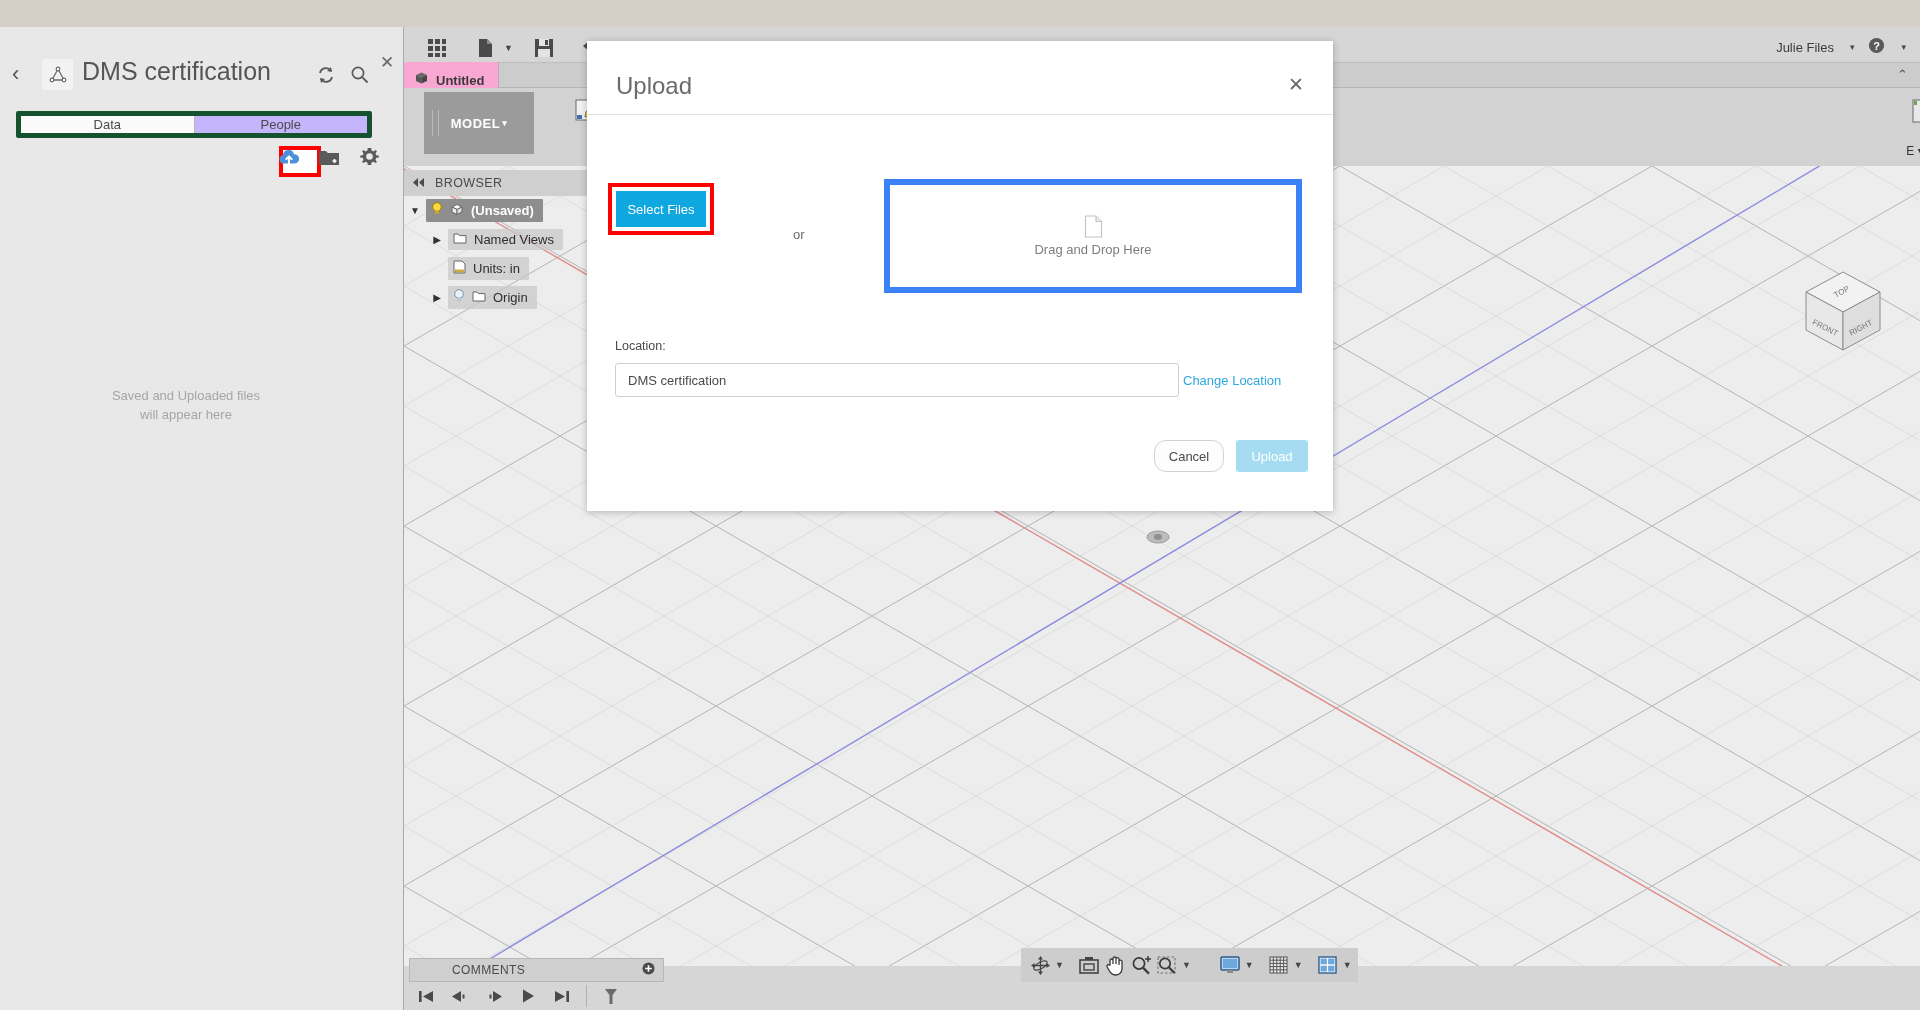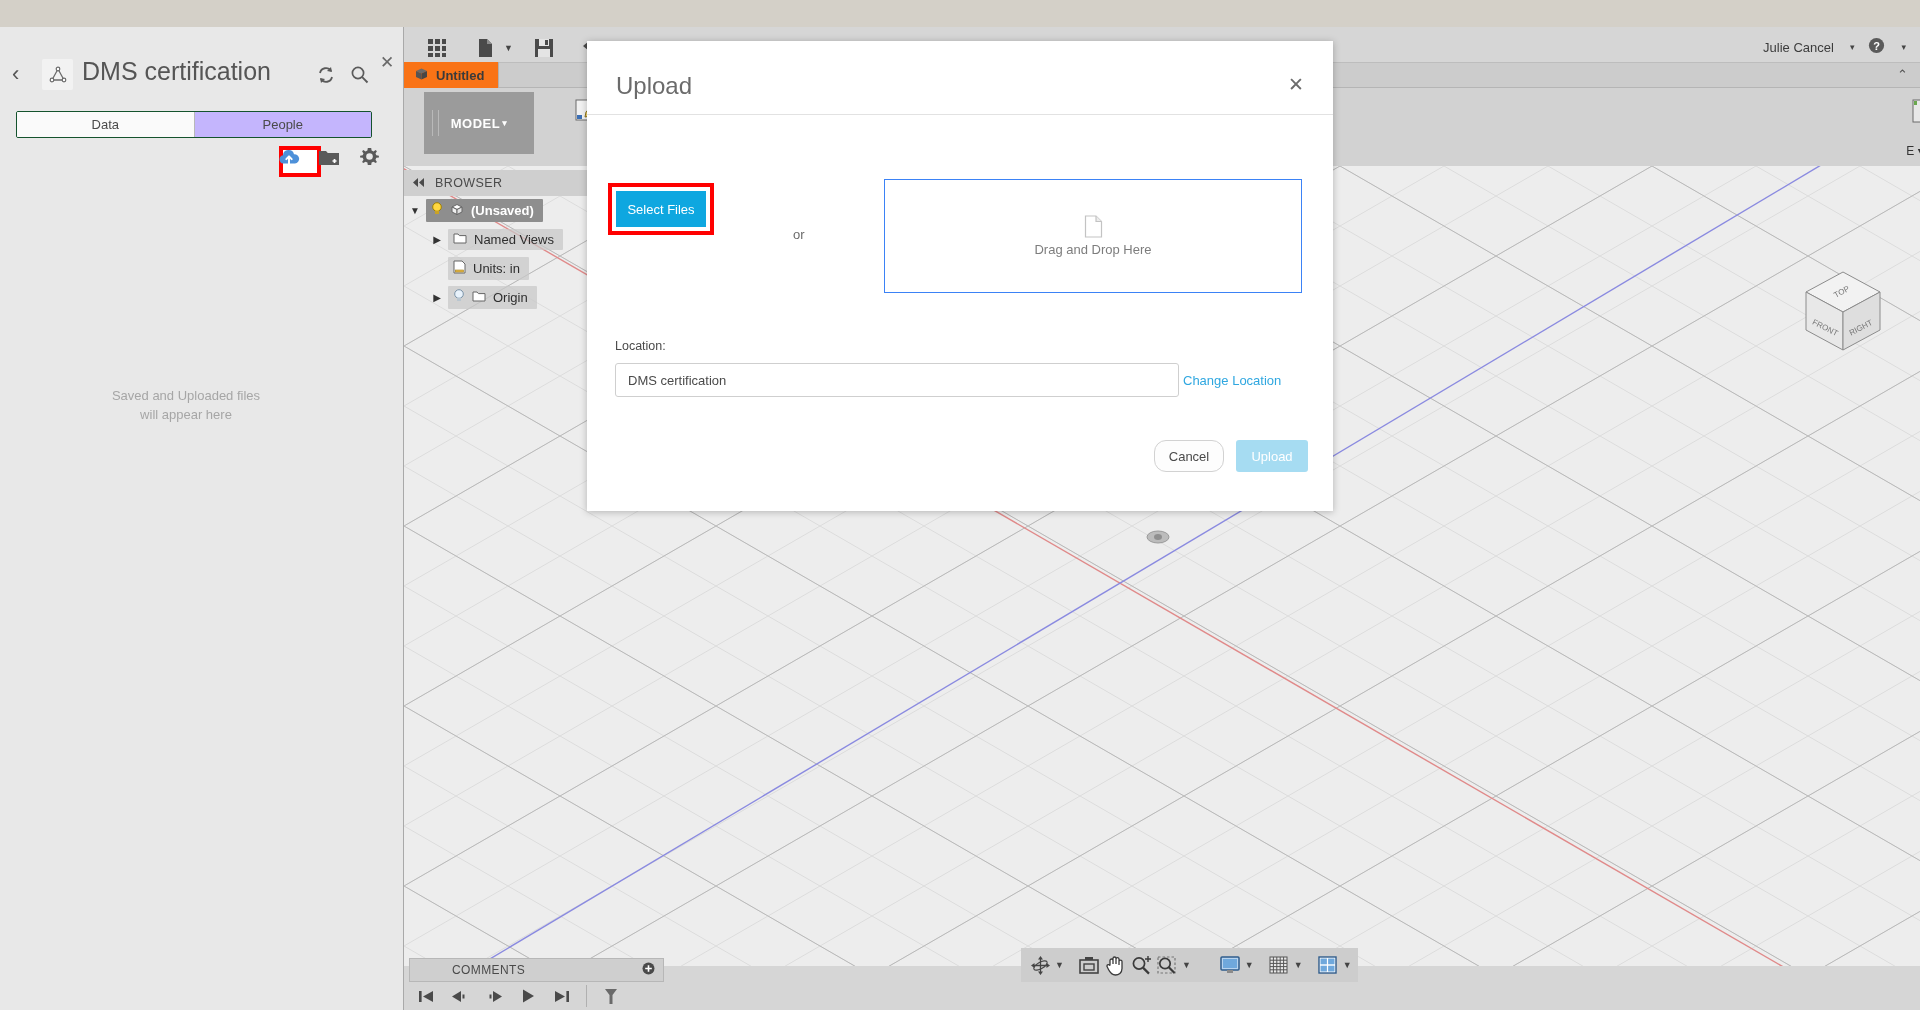--- a/index.html
+++ b/index.html
@@ -84,21 +84,21 @@
     font-size: 25px; color: #555; font-weight: normal; white-space: nowrap;
   }
   .dp-refresh { position: absolute; left: 316px; top: 38px; }
   .dp-search  { position: absolute; left: 350px; top: 38px; }
   .dp-close {
     position: absolute; left: 380px; top: 27px;
     font-size: 17px; color: #6a6a6a; line-height: 1;
   }
   .dp-tabs {
     position: absolute; left: 16px; top: 84px; width: 356px; height: 27px;
-    display: flex; border: 1px solid #14532d; border-radius: 2px; overflow: hidden;
+    display: flex; border: 5px solid #14532d; border-radius: 2px; overflow: hidden;
   }
   .dp-tab {
     flex: 1; display: flex; align-items: center; justify-content: center;
     font-size: 13px; color: #4a4a4a; background: #c4b5fd;
   }
   .dp-tab.active { background: #fafafa; }
   .dp-tab + .dp-tab { border-left: 1px solid #b8b8b8; }
 
   .dp-actions {
     position: absolute; right: 22px; top: 118px;
@@ -127,22 +127,22 @@
     font-size: 13px; color: #3c3c3c;
   }
 
   
   .doctabs {
     position: absolute; left: 404px; top: 62px; width: 1516px; height: 26px;
     background: #ccc; border-top: 1px solid #bdbdbd; border-bottom: 1px solid #b5b5b5;
     display: flex; align-items: center;
   }
   .doctab {
-    height: 26px; padding: 0 14px 0 10px; display: flex; align-items: center; gap: 7px;
-    background: #f97316; border-right: 1px solid #b0b0b0;
+    height: 26px; padding: 0 14px 0 10px; display: flex; align-items: flex-end; gap: 7px;
+    background: #f9a8d4; border-right: 1px solid #b0b0b0;
     font-size: 13px; color: #3a3a3a; font-weight: bold;
   }
   .collapse-arrow { position: absolute; right: 12px; top: 4px; font-size: 13px; color: #555; }
 
   
   .ribbon {
     position: absolute; left: 404px; top: 88px; width: 1516px; height: 78px;
     background: #d2d2d2;
   }
   .ribbon-group {
@@ -238,21 +238,21 @@
   }
   .hl-red2 {
     position: absolute; left: 608px; top: 183px; width: 106px; height: 52px;
     border: 4px solid #ff0000; background: #fff;
   }
   .or-text {
     position: absolute; left: 793px; top: 227px; font-size: 13px; color: #6b6b6b;
   }
   .dropzone {
     position: absolute; left: 884px; top: 179px; width: 418px; height: 114px;
-    border: 1px solid #3b82f6; display: flex; flex-direction: column;
+    border: 6px solid #3b82f6; display: flex; flex-direction: column;
     align-items: center; justify-content: center; 
   }
   .dz-label { font-size: 13px; color: #7d7d7d; }
   .loc-label {
     position: absolute; left: 615px; top: 339px; font-size: 12.5px; color: #4a4a4a;
   }
   .loc-input {
     position: absolute; left: 615px; top: 363px; width: 564px; height: 34px;
     border: 1px solid #cfcfcf; border-radius: 3px; background: #fff;
     padding: 0 12px; font-size: 13px; color: #4a4a4a;
@@ -424,21 +424,21 @@
           <path d="M8 2 L2 7 L8 12 V9 C14 9 18 11 20 16 C20 7 15 5 8 5 Z" fill="#4a4a4a"></path>
         </svg>
     </div>
     <div class="tbi">
       <svg width="22" height="18" viewBox="0 0 22 18">
           <path d="M14 2 L20 7 L14 12 V9 C8 9 4 11 2 16 C2 7 7 5 14 5 Z" fill="#9a9a9a"></path>
         </svg>
     </div>
 
     <div class="user-area">
-      <span>Julie Cancel</span>
+      <span>Julie Files</span>
       <span class="caret">▾</span>
       <span>
         <svg width="17" height="17" viewBox="0 0 17 17">
             <circle cx="8.5" cy="8.5" r="7.6" fill="#5a5a5a"></circle>
             <text x="8.5" y="12.6" font-size="11" fill="#fff" text-anchor="middle" font-family="Liberation Sans, sans-serif" font-weight="bold">?</text>
           </svg>
       </span>
       <span class="caret">▾</span>
     </div>
   </div>

